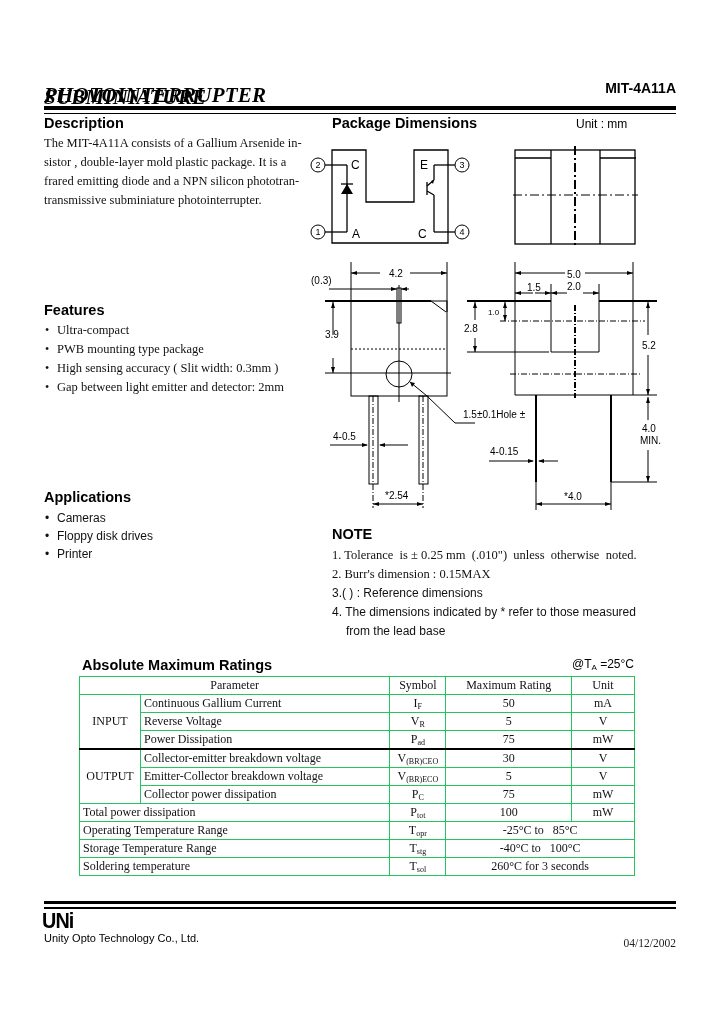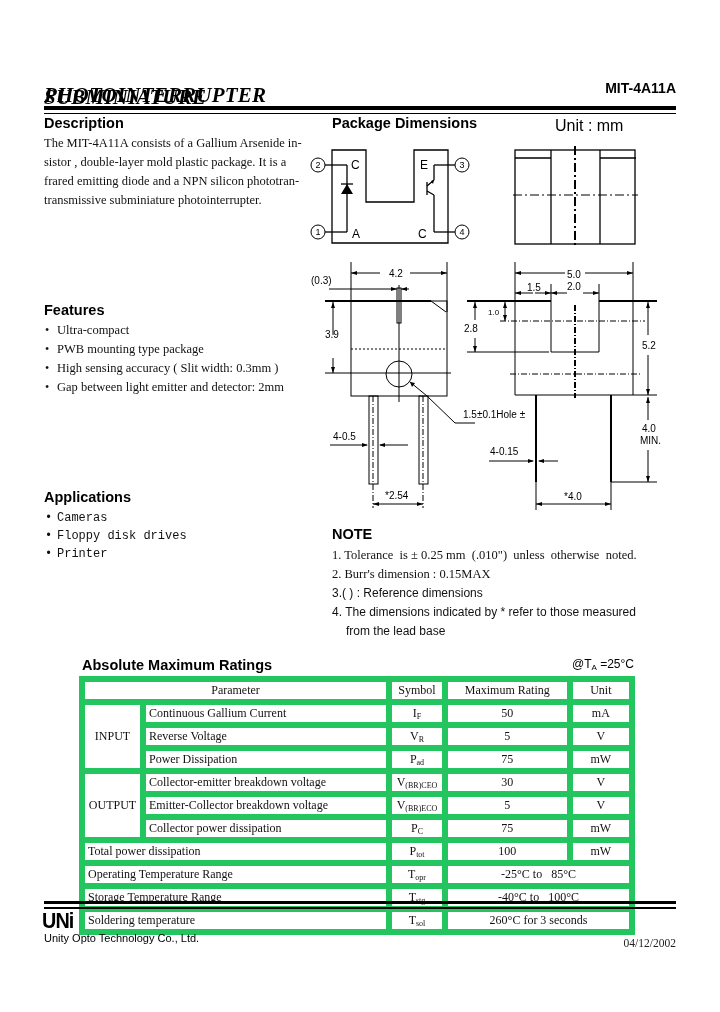--- a/index.html
+++ b/index.html
@@ -14,21 +14,21 @@
 
   .h2 { font-family: "Liberation Sans", sans-serif; font-weight: bold; font-size: 14.5px; }
   .body-serif { font-family: "Liberation Serif", serif; font-size: 12.5px; line-height: 19px; color: #111; }
   .body-sans { font-family: "Liberation Sans", sans-serif; font-size: 12px; line-height: 18px; color: #111; }
   ul.bul { list-style: none; margin: 0; padding: 0; }
   ul.bul li { position: relative; padding-left: 13px; }
   ul.bul li::before { content: "\2022"; position: absolute; left: 1px; top: 0; font-size: 12px; }
   svg text { font-family: "Liberation Sans", sans-serif; }
 
   table.ratings { position: absolute; left: 79px; top: 676px; width: 556px; border-collapse: collapse; font-family: "Liberation Serif", serif; font-size: 12px; color: #111; }
-  table.ratings td, table.ratings th { border: 6px solid #22c55e; height: 17px; padding: 0 3px; font-weight: normal; }
+  table.ratings td, table.ratings th { border: 1px solid #22c55e; height: 17px; padding: 0 3px; font-weight: normal; }
   table.ratings th { text-align: center; }
   td.c { text-align: center; }
   td.grp { text-align: center; }
   tr.sep td { border-top: 2px solid #000; }
   sub { font-size: 8px; vertical-align: -2px; }
 
   .logo { left: 42px; top: 908px; font-family: "Liberation Sans", sans-serif; font-weight: bold; font-size: 22px; letter-spacing: -1px; transform: scaleX(0.9); transform-origin: left; }
   .company { left: 44px; top: 932px; font-family: "Liberation Sans", sans-serif; font-size: 11px; }
   .date { right: 44px; top: 937px; font-family: "Liberation Serif", serif; font-size: 11.5px; color: #222; }
 </style>
@@ -51,28 +51,28 @@
 
 <div class="abs h2" style="left:44px; top:302px;">Features</div>
 <ul class="abs bul body-serif" style="left:44px; top:321px; width:280px;">
   <li>Ultra-compact</li>
   <li>PWB mounting type package</li>
   <li>High sensing accuracy ( Slit width: 0.3mm )</li>
   <li>Gap between light emitter and detector: 2mm</li>
 </ul>
 
 <div class="abs h2" style="left:44px; top:489px;">Applications</div>
-<ul class="abs bul body-sans" style="left:44px; top:509px; width:200px;font-family:Liberation Mono, monospace;">
+<ul class="abs bul body-sans" style="left:44px; top:509px; width:200px;">
   <li>Cameras</li>
   <li>Floppy disk drives</li>
   <li>Printer</li>
 </ul>
 
 <div class="abs h2" style="left:332px; top:115px;">Package Dimensions</div>
-<div class="abs sans" style="left:555px; top:117px; font-size:16px;">Unit : mm</div>
+<div class="abs sans" style="left:576px; top:117px; font-size:12px;">Unit : mm</div>
 
 <svg class="abs" style="left:300px; top:140px;" width="180" height="110">
   <g stroke="#000" stroke-width="1.3" fill="none">
     <path d="M32 10 H114 V62 H68 V10 Z" fill="none" stroke="none"></path>
 
     <path d="M32 10 H66 V62 H114 V10 H148 V103 H32 Z"></path>
 
     <line x1="25" y1="25" x2="47" y2="25"></line>
     <line x1="47" y1="25" x2="47" y2="92"></line>
     <line x1="25" y1="92" x2="47" y2="92"></line>

